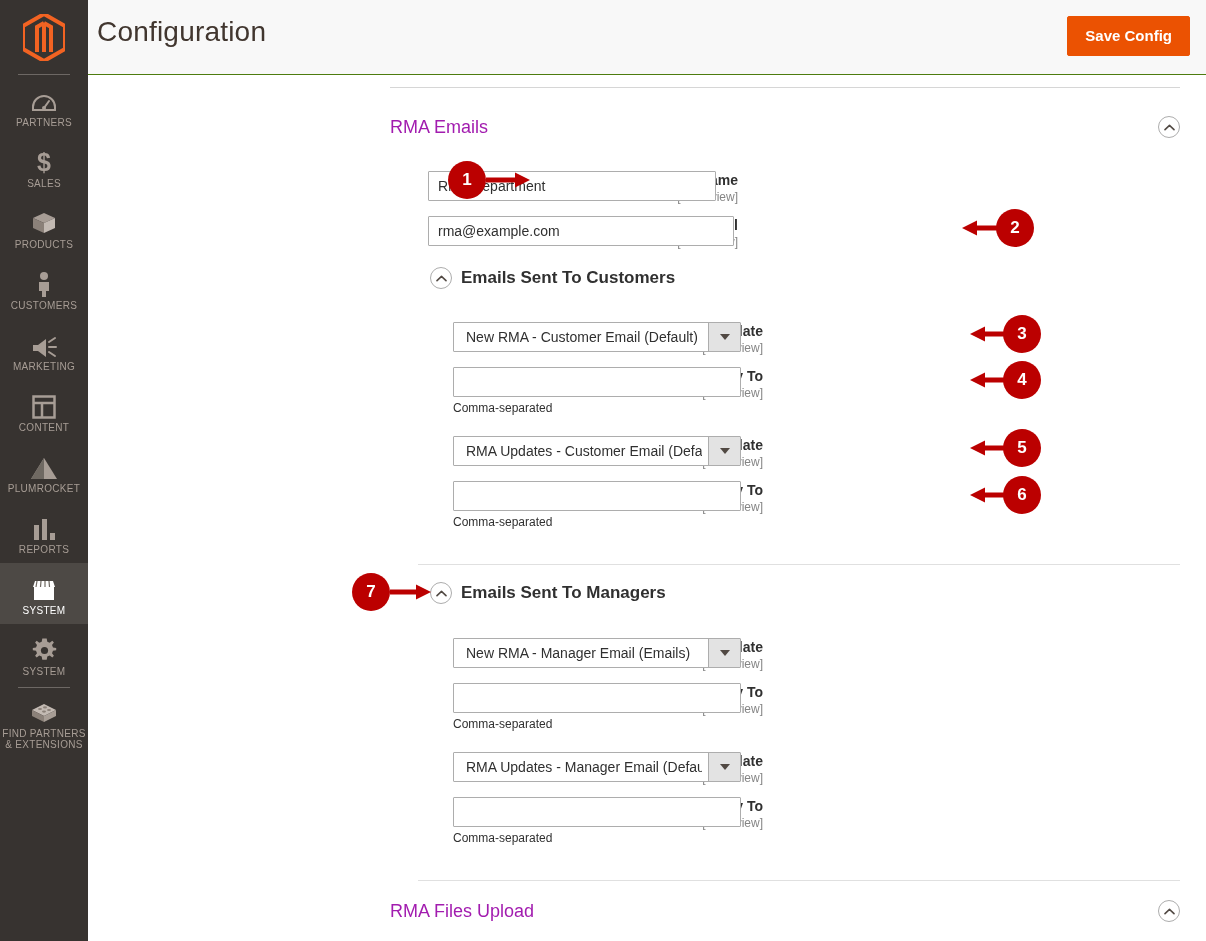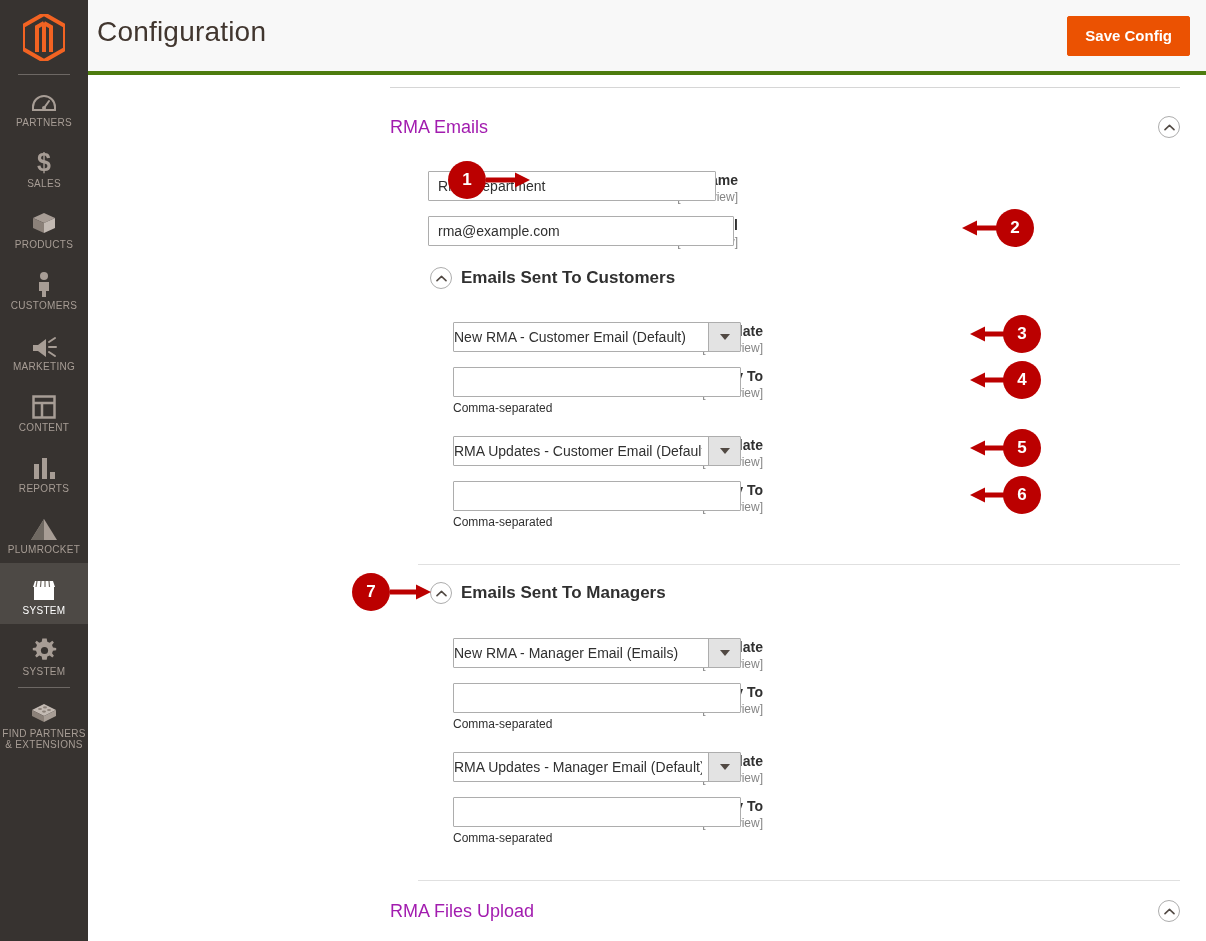--- a/index.html
+++ b/index.html
@@ -48,21 +48,21 @@
     text-align: center; line-height: 11px;
     white-space: pre-line;
   }
   .nav-sep { width: 52px; height: 1px; background: #6d6864; margin: 2px auto 4px; }
 
   
   #page-header {
     position: absolute; left: 88px; top: 0;
     width: 1118px; height: 75px;
     background: #f8f8f8;
-    border-bottom: 4px solid #4d7c0f;
+    border-bottom: 1px solid #4d7c0f;
   }
   #page-title {
     position: absolute; left: 9px; top: 16px;
     font-size: 28px; color: #41362f; font-weight: 400;
     letter-spacing: .2px;
   }
   #save-config-btn {
     position: absolute; right: 16px; top: 16px;
     background: #eb5202; border: 1px solid #eb5202;
     color: #ffffff; font-size: 15px; font-weight: bold;
@@ -134,21 +134,21 @@
     outline: none;
   }
   input.txt.wide { width: 306px; }
 
   .selectbox {
     position: relative; width: 288px; height: 30px;
     border: 1px solid #adadad; border-radius: 1px;
     background: #ffffff; cursor: pointer; overflow: hidden;
   }
   .selectbox .sel-text {
-    position: absolute; left: 0; top: 0; right: 38px;
+    position: absolute; left: 12px; top: 0; right: 38px;
     height: 28px; line-height: 29px;
     font-size: 14px; color: #303030;
     white-space: nowrap; overflow: hidden;
   }
   .selectbox .sel-btn {
     position: absolute; right: 0; top: 0;
     width: 32px; height: 28px;
     background: #e3e3e3; border-left: 1px solid #adadad;
     display: flex; align-items: center; justify-content: center;
   }
@@ -246,37 +246,37 @@
             <rect x="1.5" y="1.5" width="21" height="21" fill="none" stroke="#a79d95" stroke-width="2.5"></rect>
             <line x1="1.5" y1="8" x2="22.5" y2="8" stroke="#a79d95" stroke-width="2.5"></line>
             <line x1="10" y1="8" x2="10" y2="22.5" stroke="#a79d95" stroke-width="2.5"></line>
           </svg>
       </span>
       <span class="nav-label">CONTENT</span>
     </div>
 
     <div class="nav-item">
       <span class="nav-ico">
+        <svg width="28" height="23" viewBox="0 0 28 23">
+            <path d="M14 1 L27 22 L1 22 Z" fill="#a79d95"></path>
+            <path d="M14 1 L14 22 L1 22 Z" fill="#6f6962"></path>
+          </svg>
+      </span>
+      <span class="nav-label">PLUMROCKET</span>
+    </div>
+
+    <div class="nav-item">
+      <span class="nav-ico">
         <svg width="24" height="24" viewBox="0 0 24 24">
             <rect x="2" y="8" width="5" height="15" fill="#a79d95"></rect>
             <rect x="10" y="2" width="5" height="21" fill="#a79d95"></rect>
             <rect x="18" y="16" width="5" height="7" fill="#a79d95"></rect>
           </svg>
       </span>
       <span class="nav-label">REPORTS</span>
-    </div>
-
-    <div class="nav-item">
-      <span class="nav-ico">
-        <svg width="28" height="23" viewBox="0 0 28 23">
-            <path d="M14 1 L27 22 L1 22 Z" fill="#a79d95"></path>
-            <path d="M14 1 L14 22 L1 22 Z" fill="#6f6962"></path>
-          </svg>
-      </span>
-      <span class="nav-label">PLUMROCKET</span>
     </div>
 
     <div class="nav-item active">
       <span class="nav-ico">
         <svg width="26" height="22" viewBox="0 0 26 22">
             <path d="M2 7 L4 1 L22 1 L24 7 Z" fill="#ffffff"></path>
             <path d="M6 1 L5 7 M10 1 L9.5 7 M14 1 L14 7 M18 1 L18.5 7" stroke="#6f6962" stroke-width="1.2"></path>
             <rect x="3" y="7" width="20" height="13" fill="#ffffff"></rect>
           </svg>
       </span>

